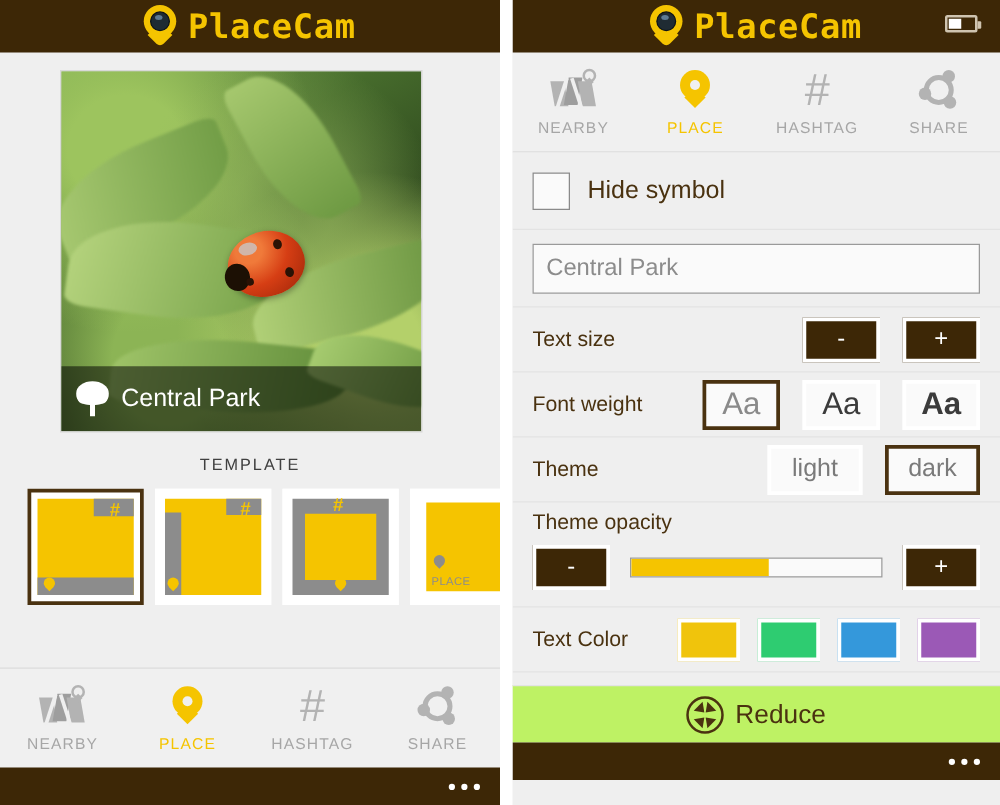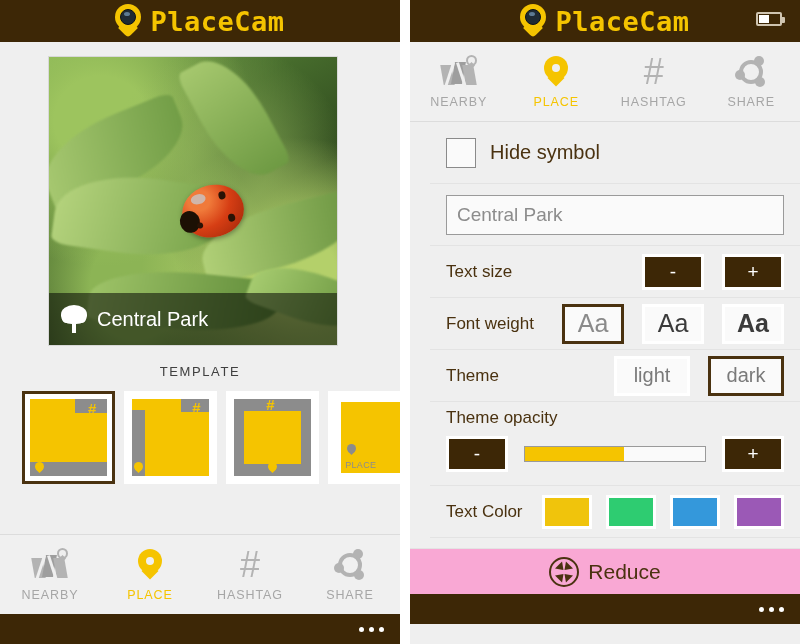--- a/index.html
+++ b/index.html
@@ -198,21 +198,21 @@
 
   
   .brownbar {
     height: 30px; background: #3d2706; display: flex;
     align-items: center; justify-content: flex-end; padding-right: 16px;
   }
   .dots { display: flex; gap: 5px; }
   .dots i { width: 5px; height: 5px; background: #ffffff; border-radius: 50%; display: block; }
 
   
-  .rows { background: #efefef; padding-left: 20px; }
+  .rows { background: #efefef; }
   .row {
     display: flex; align-items: center; min-height: 52px;
     padding: 0 16px; border-bottom: 1px solid #e3e3e3;
   }
   .row-label { font-size: 17px; color: #4a3210; flex: 1; }
 
   .chk-row { min-height: 62px; }
   .checkbox {
     width: 30px; height: 30px; background: #fafafa;
     border: 1px solid #8a8a8a; margin-right: 14px; flex: none;
@@ -256,21 +256,21 @@
     flex: 1; height: 16px; background: #fafafa; border: 1px solid #9a9a9a;
     position: relative; overflow: hidden;
   }
   .slider .fill { position: absolute; left: 0; top: 0; bottom: 0; background: #f5c400; }
 
   .swatch { width: 50px; height: 34px; border: 3px solid #ffffff; flex: none; }
   .sw-gap { width: 14px; flex: none; }
 
   
   .appbar {
-    height: 46px; background: #f9a8d4; display: flex;
+    height: 46px; background: #bef264; display: flex;
     align-items: center; justify-content: center; 
     border-top: 1px solid #e3e3e3;
   }
   .appbar-btn { display: flex; align-items: center; gap: 9px; }
   .appbar-label { font-size: 21px; color: #4a3210; }
   .circ {
     width: 30px; height: 30px; border: 2.5px solid #4a3210; border-radius: 50%;
     position: relative; flex: none;
   }
   .circ .x1, .circ .x2 {

